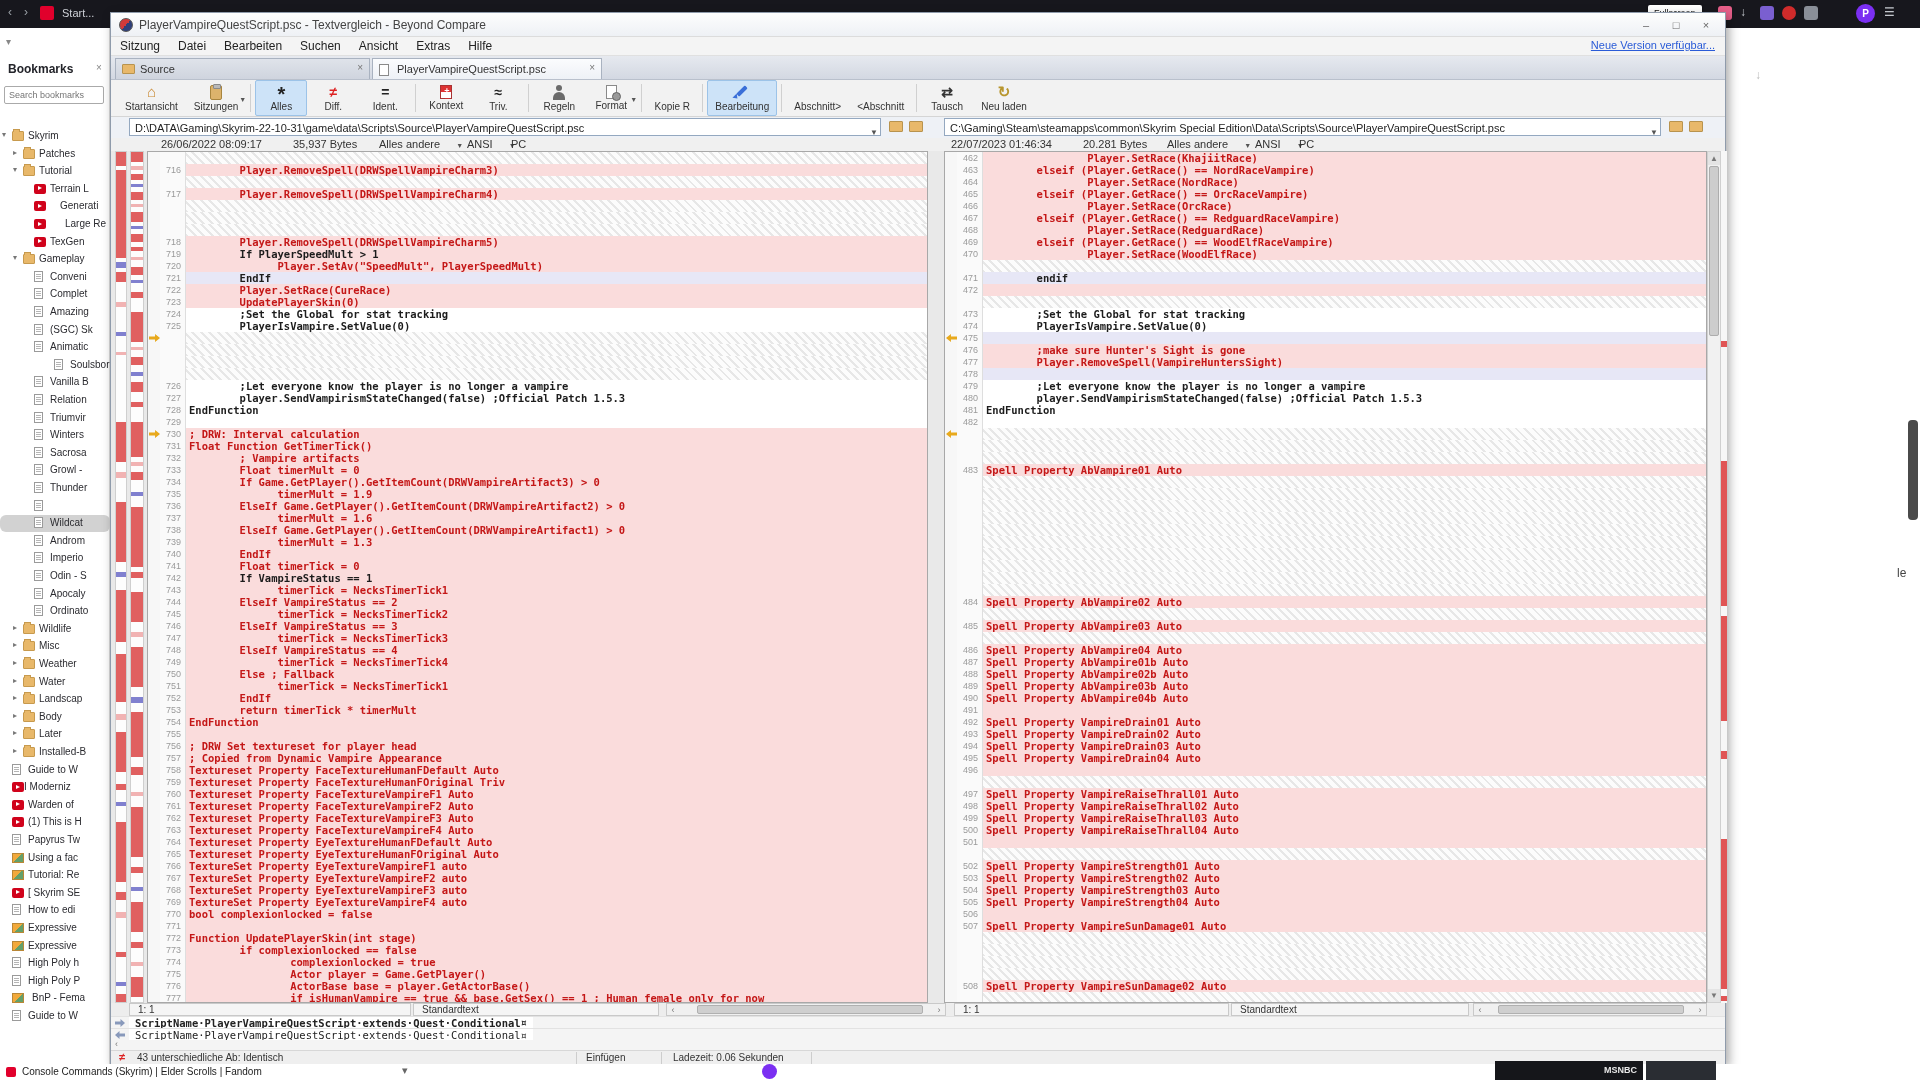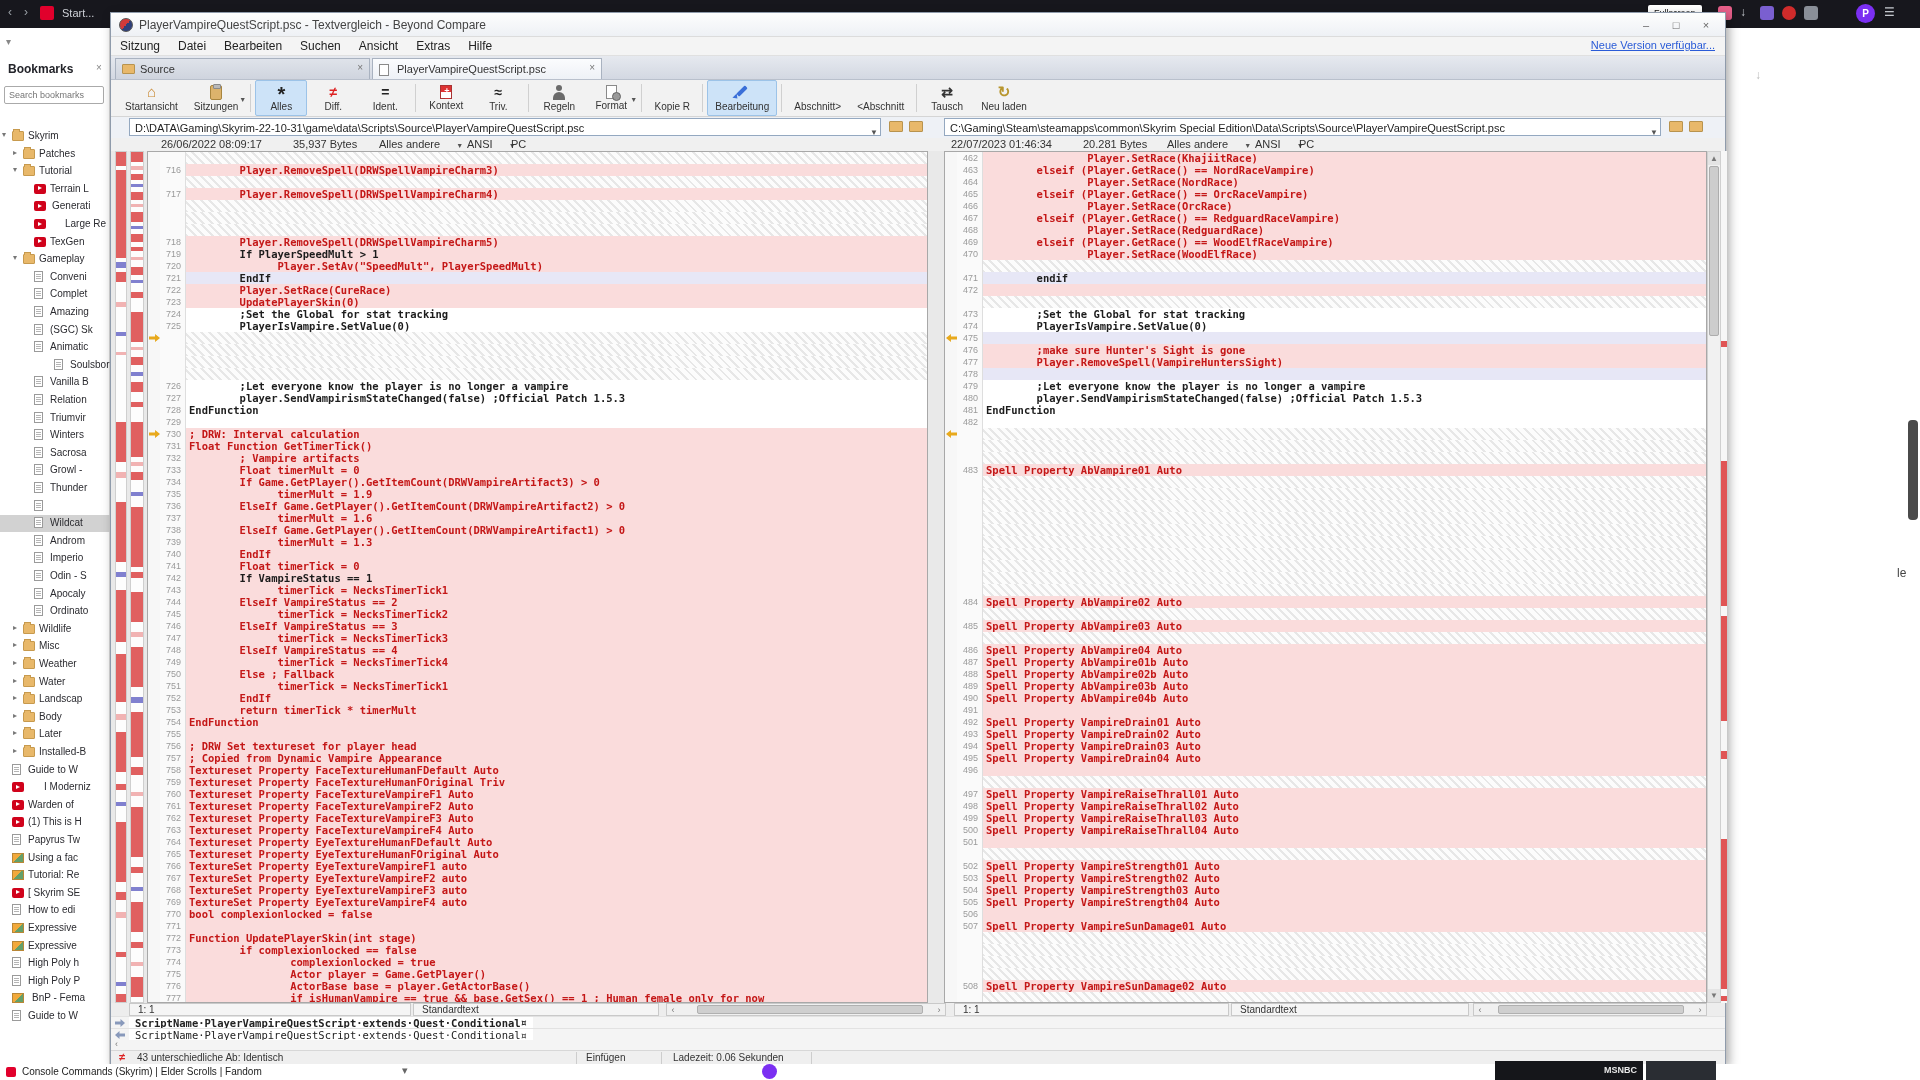--- a/index.html
+++ b/index.html
@@ -21,21 +21,21 @@
 
   
   .sidebar{position:absolute;left:0;top:28px;width:110px;height:1052px;background:#fff;border-right:1px solid #d9d9d9;}
   .sb-chev{position:absolute;left:6px;top:8px;color:#888;font-size:10px;}
   .sb-header{position:absolute;left:8px;top:34px;font-size:12px;font-weight:bold;color:#23242a;}
   .sb-close{position:absolute;left:96px;top:34px;color:#888;font-size:10px;}
   .sb-search{position:absolute;left:4px;top:58px;width:100px;height:18px;border:1px solid #aaa;border-radius:2px;
              font-size:9px;padding:0 4px;color:#555;font-family:"Liberation Sans",sans-serif;}
   .sb-items{position:absolute;left:0;top:100px;width:110px;}
   .sb-item{position:absolute;left:0;width:110px;height:17px;font-size:10px;color:#2b2b30;white-space:nowrap;overflow:hidden;}
-  .sb-item.sel{background:#d2d2d2;}
+  .sb-item.sel{background:#d2d2d2;border-radius:6px;}
   .sb-arrow{position:absolute;top:2px;color:#777;font-size:8px;}
   .bi{position:absolute;top:3px;width:12px;height:10px;}
   .bi-folder{background:#e8b86a;border:1px solid #c79a4e;border-radius:1px;}
   .bi-folder::before{content:"";position:absolute;left:0;top:-3px;width:5px;height:2px;background:#e8b86a;border:1px solid #c79a4e;border-bottom:none;}
   .bi-yt{background:#d0021b;border-radius:2px;}
   .bi-yt::after{content:"";position:absolute;left:4px;top:2.5px;border-left:4px solid #fff;border-top:2.5px solid transparent;border-bottom:2.5px solid transparent;}
   .bi-page{width:9px;height:11px;background:#fff;border:1px solid #9a9a9a;top:2px;}
   .bi-page::after{content:"";position:absolute;left:1px;top:2px;width:5px;height:1px;background:#b5b5b5;box-shadow:0 2px 0 #b5b5b5,0 4px 0 #b5b5b5;}
   .bi-img{background:linear-gradient(135deg,#f2a93b 50%,#64a06a 50%);border:1px solid #b98736;}
   .sb-label{position:absolute;top:2px;font-size:10px;}
@@ -200,21 +200,21 @@
           <span class="sb-arrow" data-name="tree-expanded-icon" style="left: 13px;">▾</span>
           <span class="bi bi-folder" data-name="folder-icon" style="left: 23px;"></span>
           <span class="sb-label" data-name="bookmark-label" style="left: 39px;">Tutorial</span>
         </div>
         <div class="sb-item" data-name="sidebar-item-terrain-l" style="top: 52.8px;">
           <span class="bi bi-yt" data-name="yt-icon" style="left: 34px;"></span>
           <span class="sb-label" data-name="bookmark-label" style="left: 50px;">Terrain L</span>
         </div>
         <div class="sb-item" data-name="sidebar-item-generati" style="top: 70.4px;">
           <span class="bi bi-yt" data-name="yt-icon" style="left: 34px;"></span>
-          <span class="sb-label" data-name="bookmark-label" style="left: 52px;">Generati</span>
+          <span class="sb-label" data-name="bookmark-label" style="left: 60px;">Generati</span>
         </div>
         <div class="sb-item" data-name="sidebar-item-large-re" style="top: 88px;">
           <span class="bi bi-yt" data-name="yt-icon" style="left: 34px;"></span>
           <span class="sb-label" data-name="bookmark-label" style="left: 65px;">Large Re</span>
         </div>
         <div class="sb-item" data-name="sidebar-item-texgen" style="top: 105.6px;">
           <span class="bi bi-yt" data-name="yt-icon" style="left: 34px;"></span>
           <span class="sb-label" data-name="bookmark-label" style="left: 50px;">TexGen</span>
         </div>
         <div class="sb-item" data-name="sidebar-item-gameplay" style="top: 123.2px;">
@@ -341,21 +341,21 @@
           <span class="sb-arrow" data-name="tree-collapsed-icon" style="left: 13px;">▸</span>
           <span class="bi bi-folder" data-name="folder-icon" style="left: 23px;"></span>
           <span class="sb-label" data-name="bookmark-label" style="left: 39px;">Installed-B</span>
         </div>
         <div class="sb-item" data-name="sidebar-item-guide-to-w" style="top: 633.6px;">
           <span class="bi bi-page" data-name="page-icon" style="left: 12px;"></span>
           <span class="sb-label" data-name="bookmark-label" style="left: 28px;">Guide to W</span>
         </div>
         <div class="sb-item" data-name="sidebar-item-i-moderniz" style="top: 651.2px;">
           <span class="bi bi-yt" data-name="yt-icon" style="left: 12px;"></span>
-          <span class="sb-label" data-name="bookmark-label" style="left: 32px; padding-left: 12px;">I Moderniz</span>
+          <span class="sb-label" data-name="bookmark-label" style="left: 24px;">I Moderniz</span>
         </div>
         <div class="sb-item" data-name="sidebar-item-warden-of" style="top: 668.8px;">
           <span class="bi bi-yt" data-name="yt-icon" style="left: 12px;"></span>
           <span class="sb-label" data-name="bookmark-label" style="left: 28px;">Warden of</span>
         </div>
         <div class="sb-item" data-name="sidebar-item--1-this-is-h" style="top: 686.4px; padding-left: 32px;">
           <span class="bi bi-yt" data-name="yt-icon" style="left: 12px;"></span>
           <span class="sb-label" data-name="bookmark-label" style="left: 28px;">(1) This is H</span>
         </div>
         <div class="sb-item" data-name="sidebar-item-papyrus-tw" style="top: 704px;">

